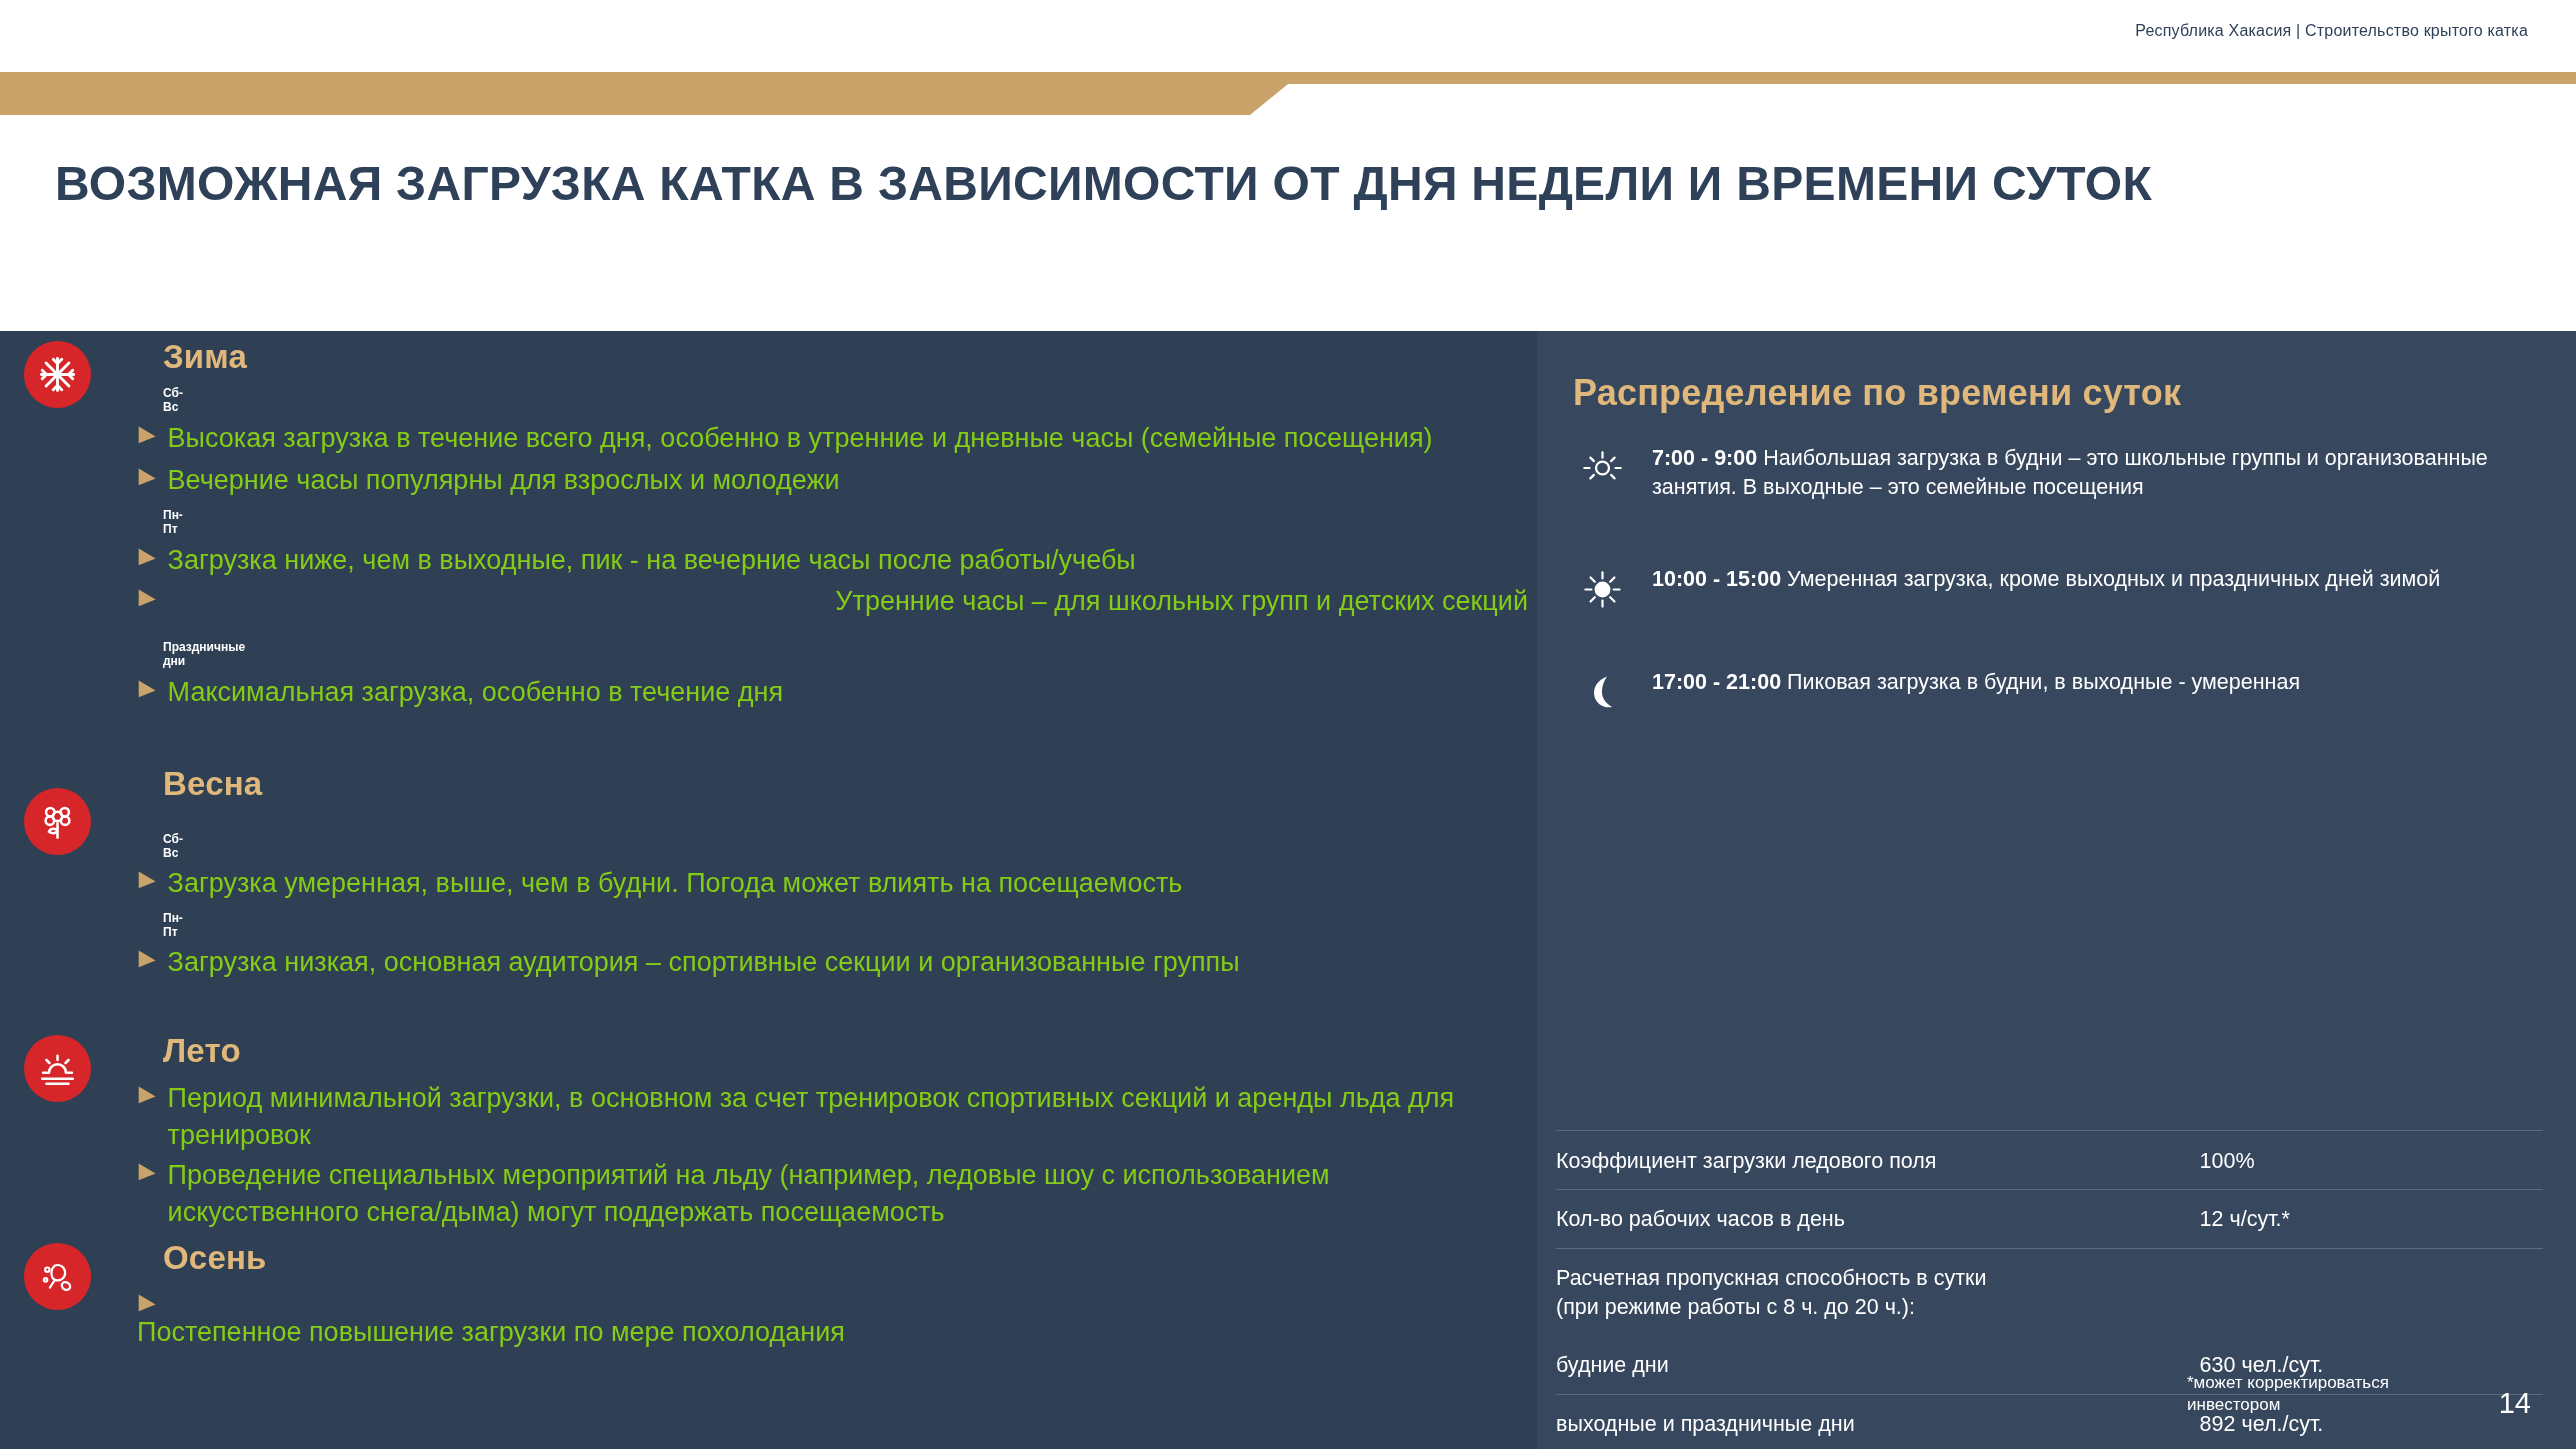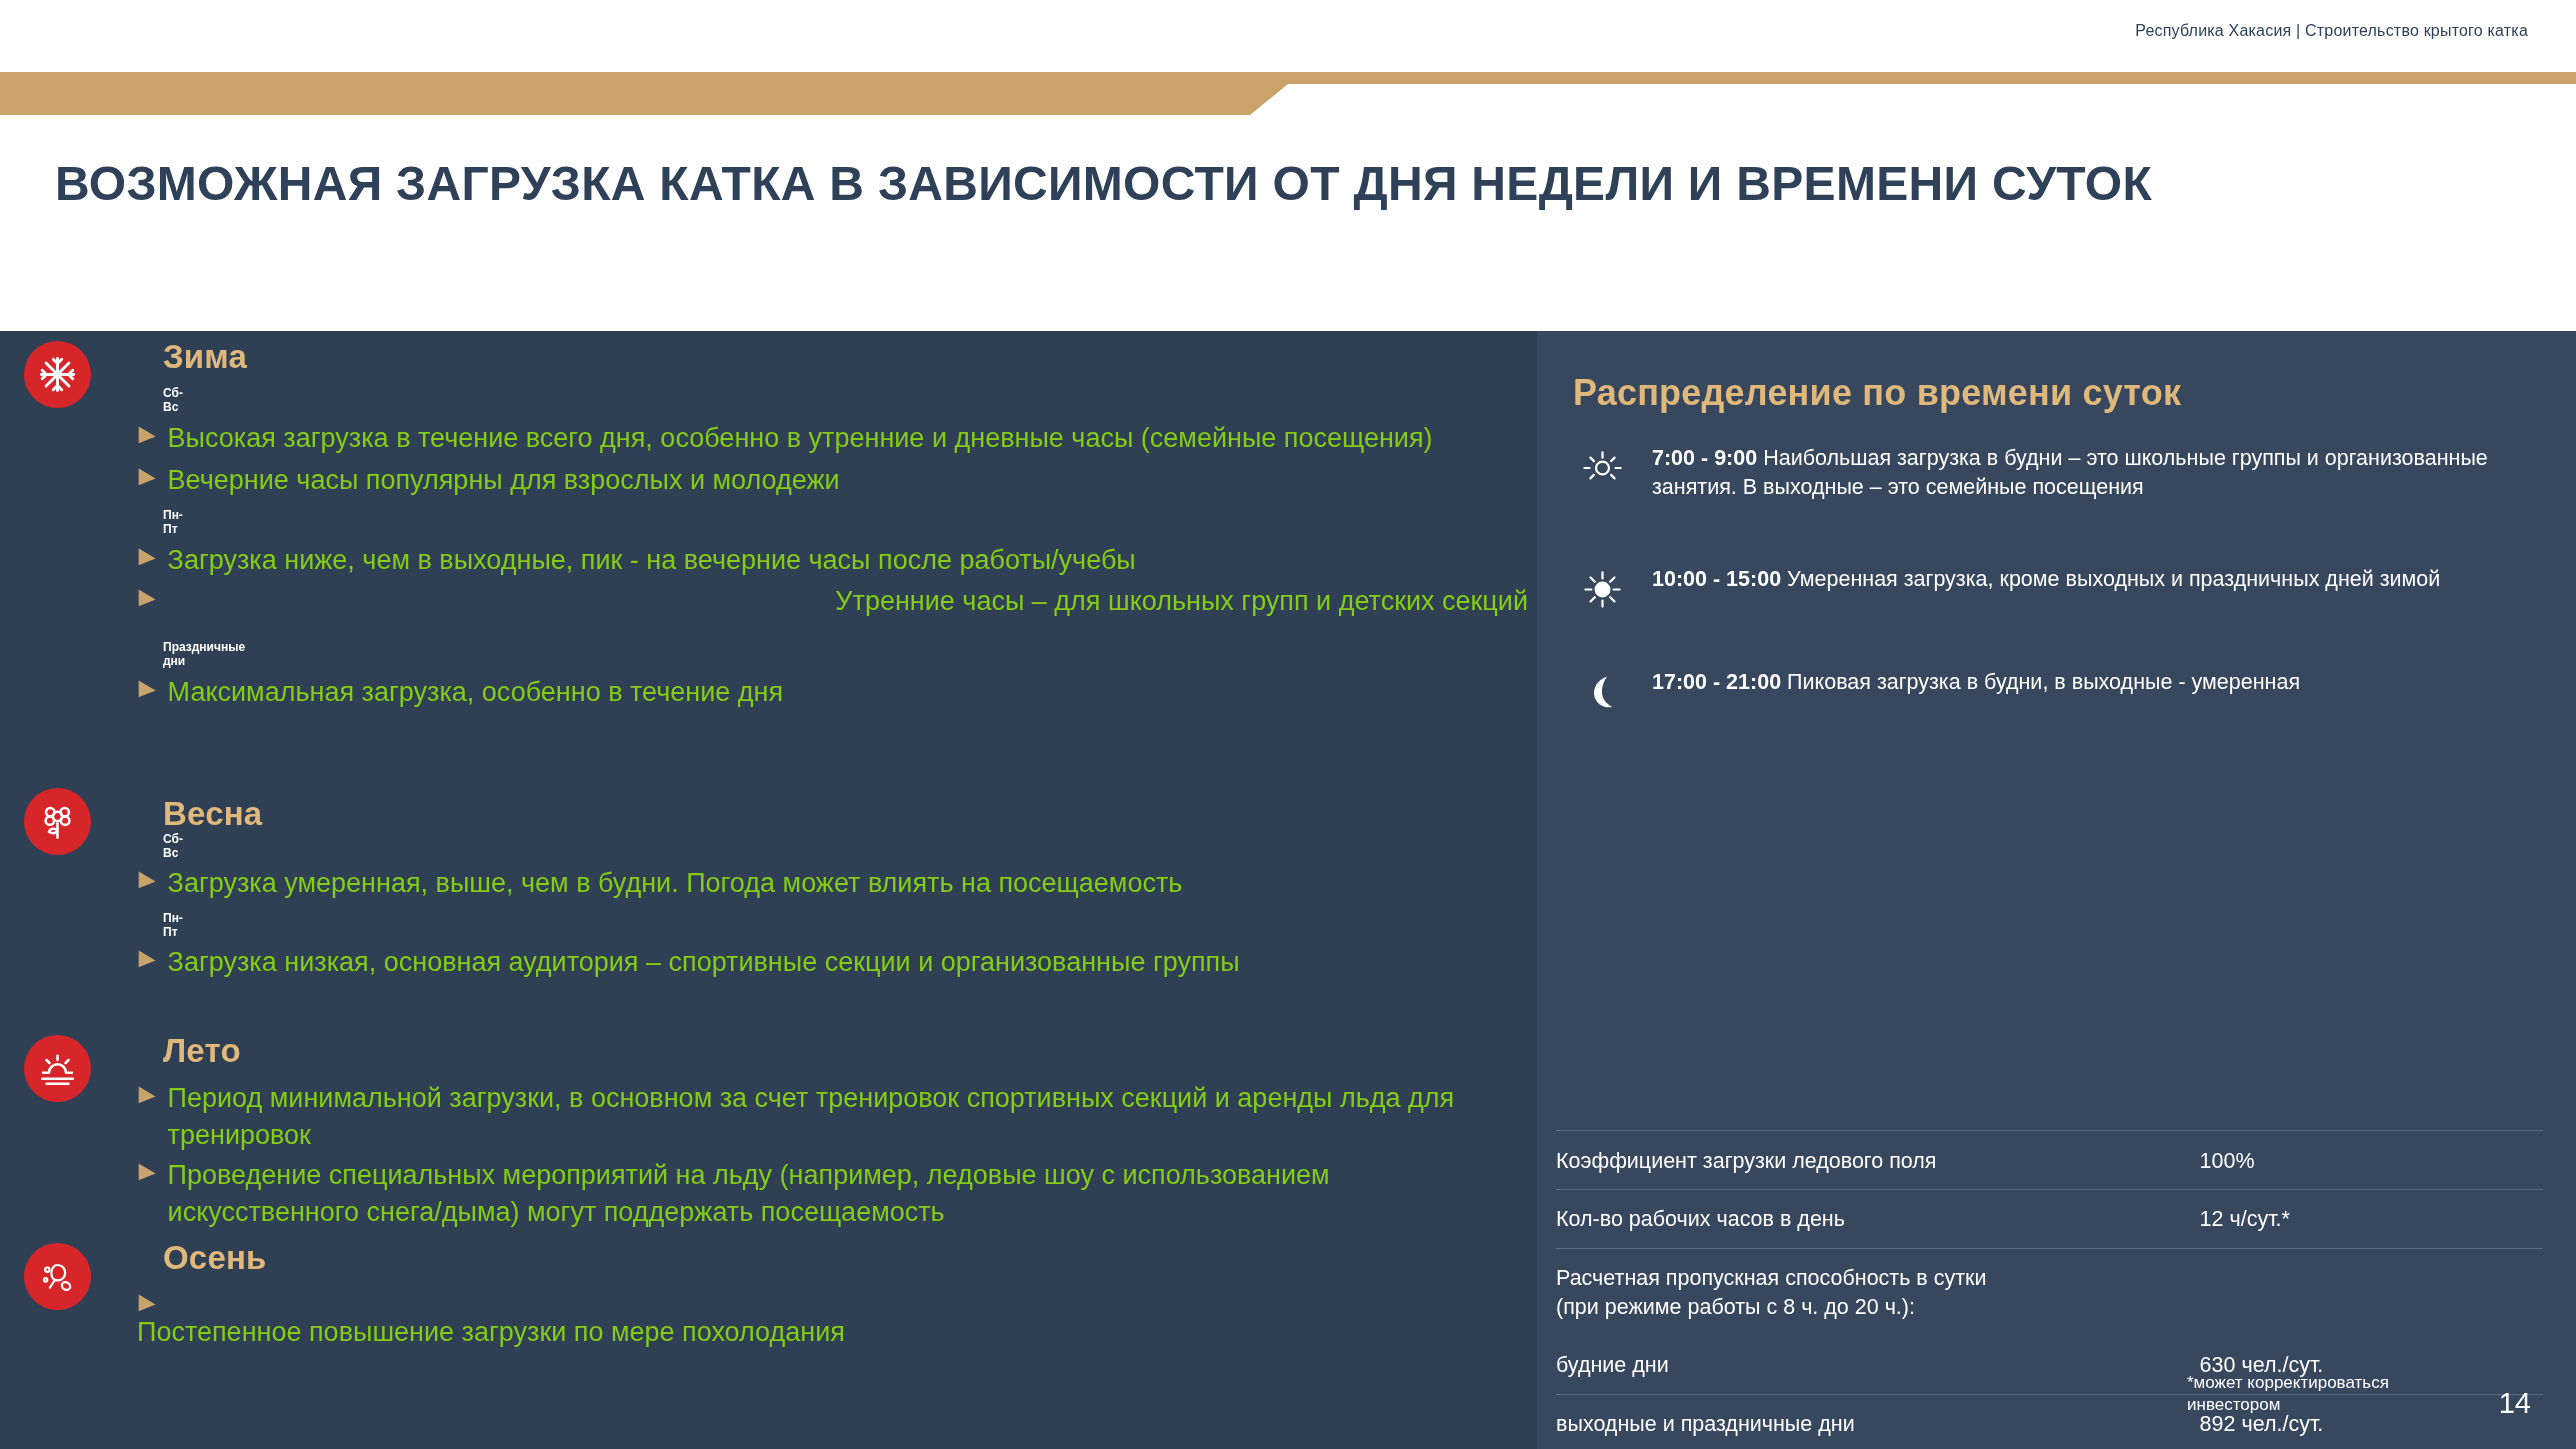--- a/index.html
+++ b/index.html
@@ -274,21 +274,21 @@
               <circle cx="23" cy="17" r="5.5"></circle>
               <circle cx="14.5" cy="12" r="5"></circle>
               <circle cx="31.5" cy="12" r="5"></circle>
               <circle cx="14" cy="22" r="5"></circle>
               <circle cx="32" cy="22" r="5"></circle>
               <path d="M23 25 L23 42" stroke-linecap="round"></path>
               <path d="M23 33 C17 30 14 32 13 35 C17 38 21 37 23 34"></path>
             </g>
           </svg>
         </div>
-        <div class="season-title" style="top:464px;">Весна</div>
+        <div class="season-title" style="top:434px;">Весна</div>
         <div class="subhead" style="top:501px;">Сб-Вс</div>
         <div class="bullet-row" style="top:534px;">
           <span class="bullet-arrow">
             <svg width="22" height="22" viewBox="0 0 26 26">
                 <path d="M2 4 L22 16 L2 24 Z" fill="#c9a36a"></path>
               </svg>
           </span>
           <span class="bullet-text">Загрузка умеренная, выше, чем в будни. Погода может влиять на посещаемость</span>
         </div>
         <div class="subhead" style="top:580px;">Пн-Пт</div>

